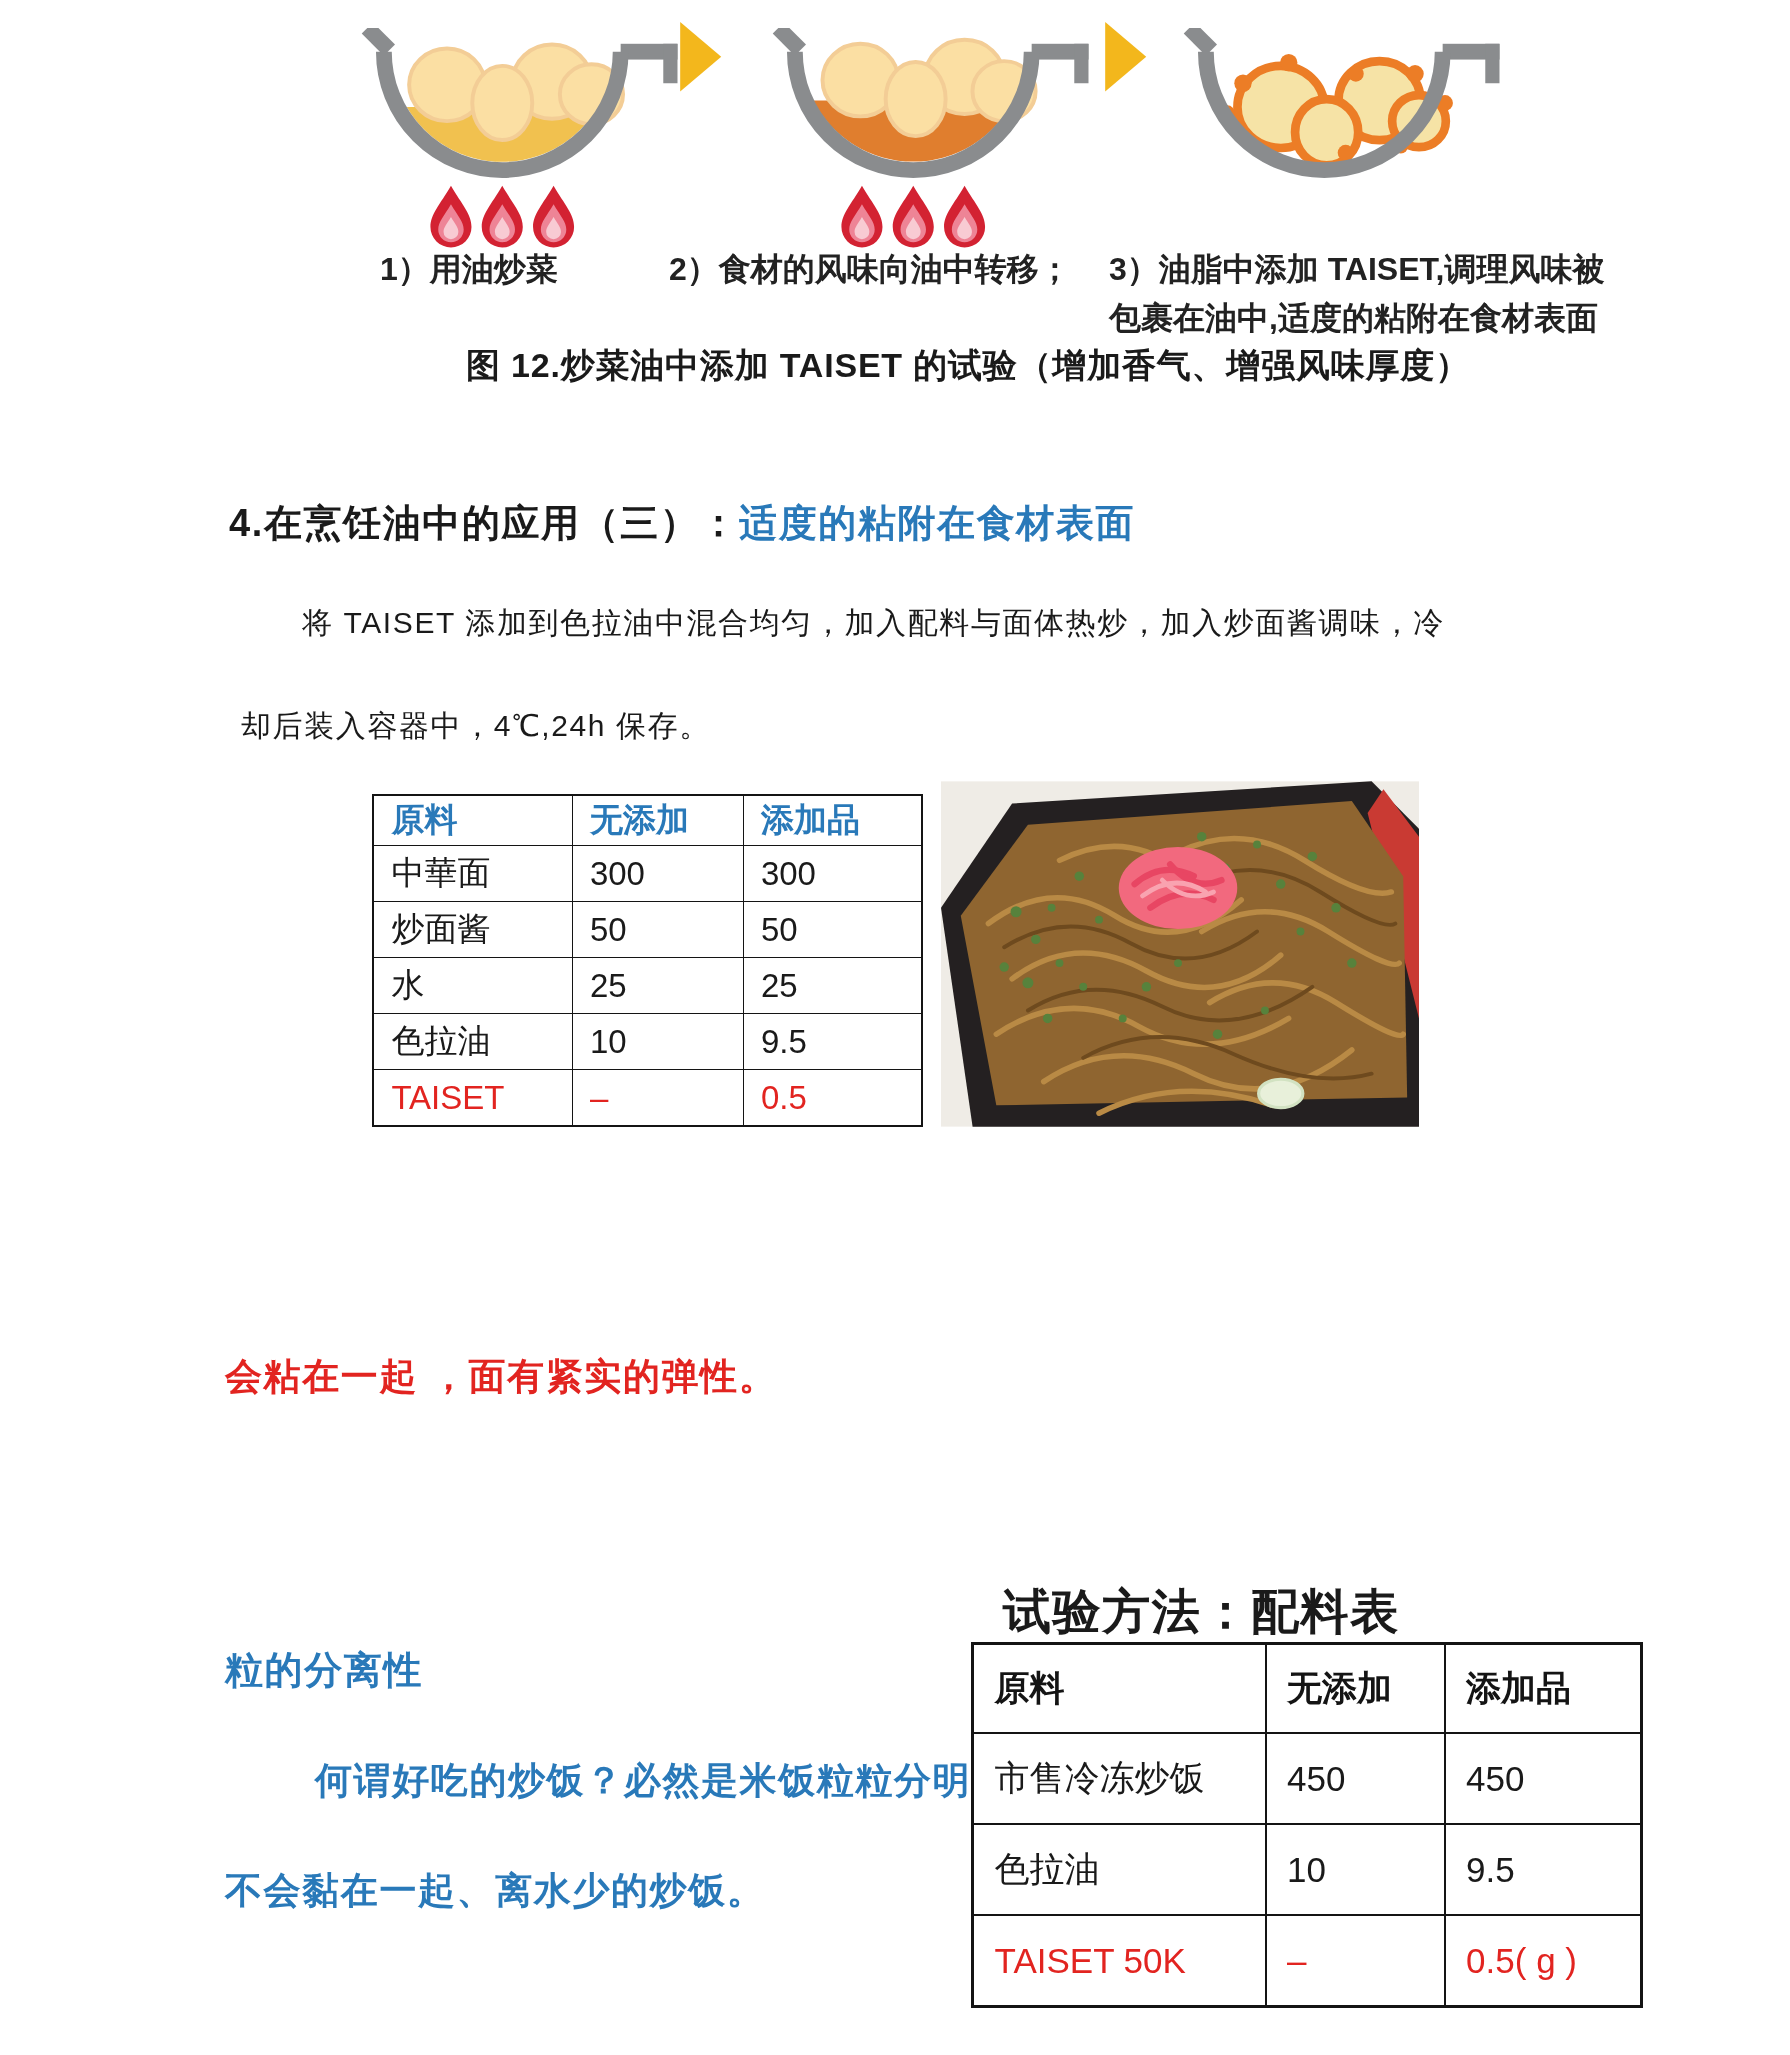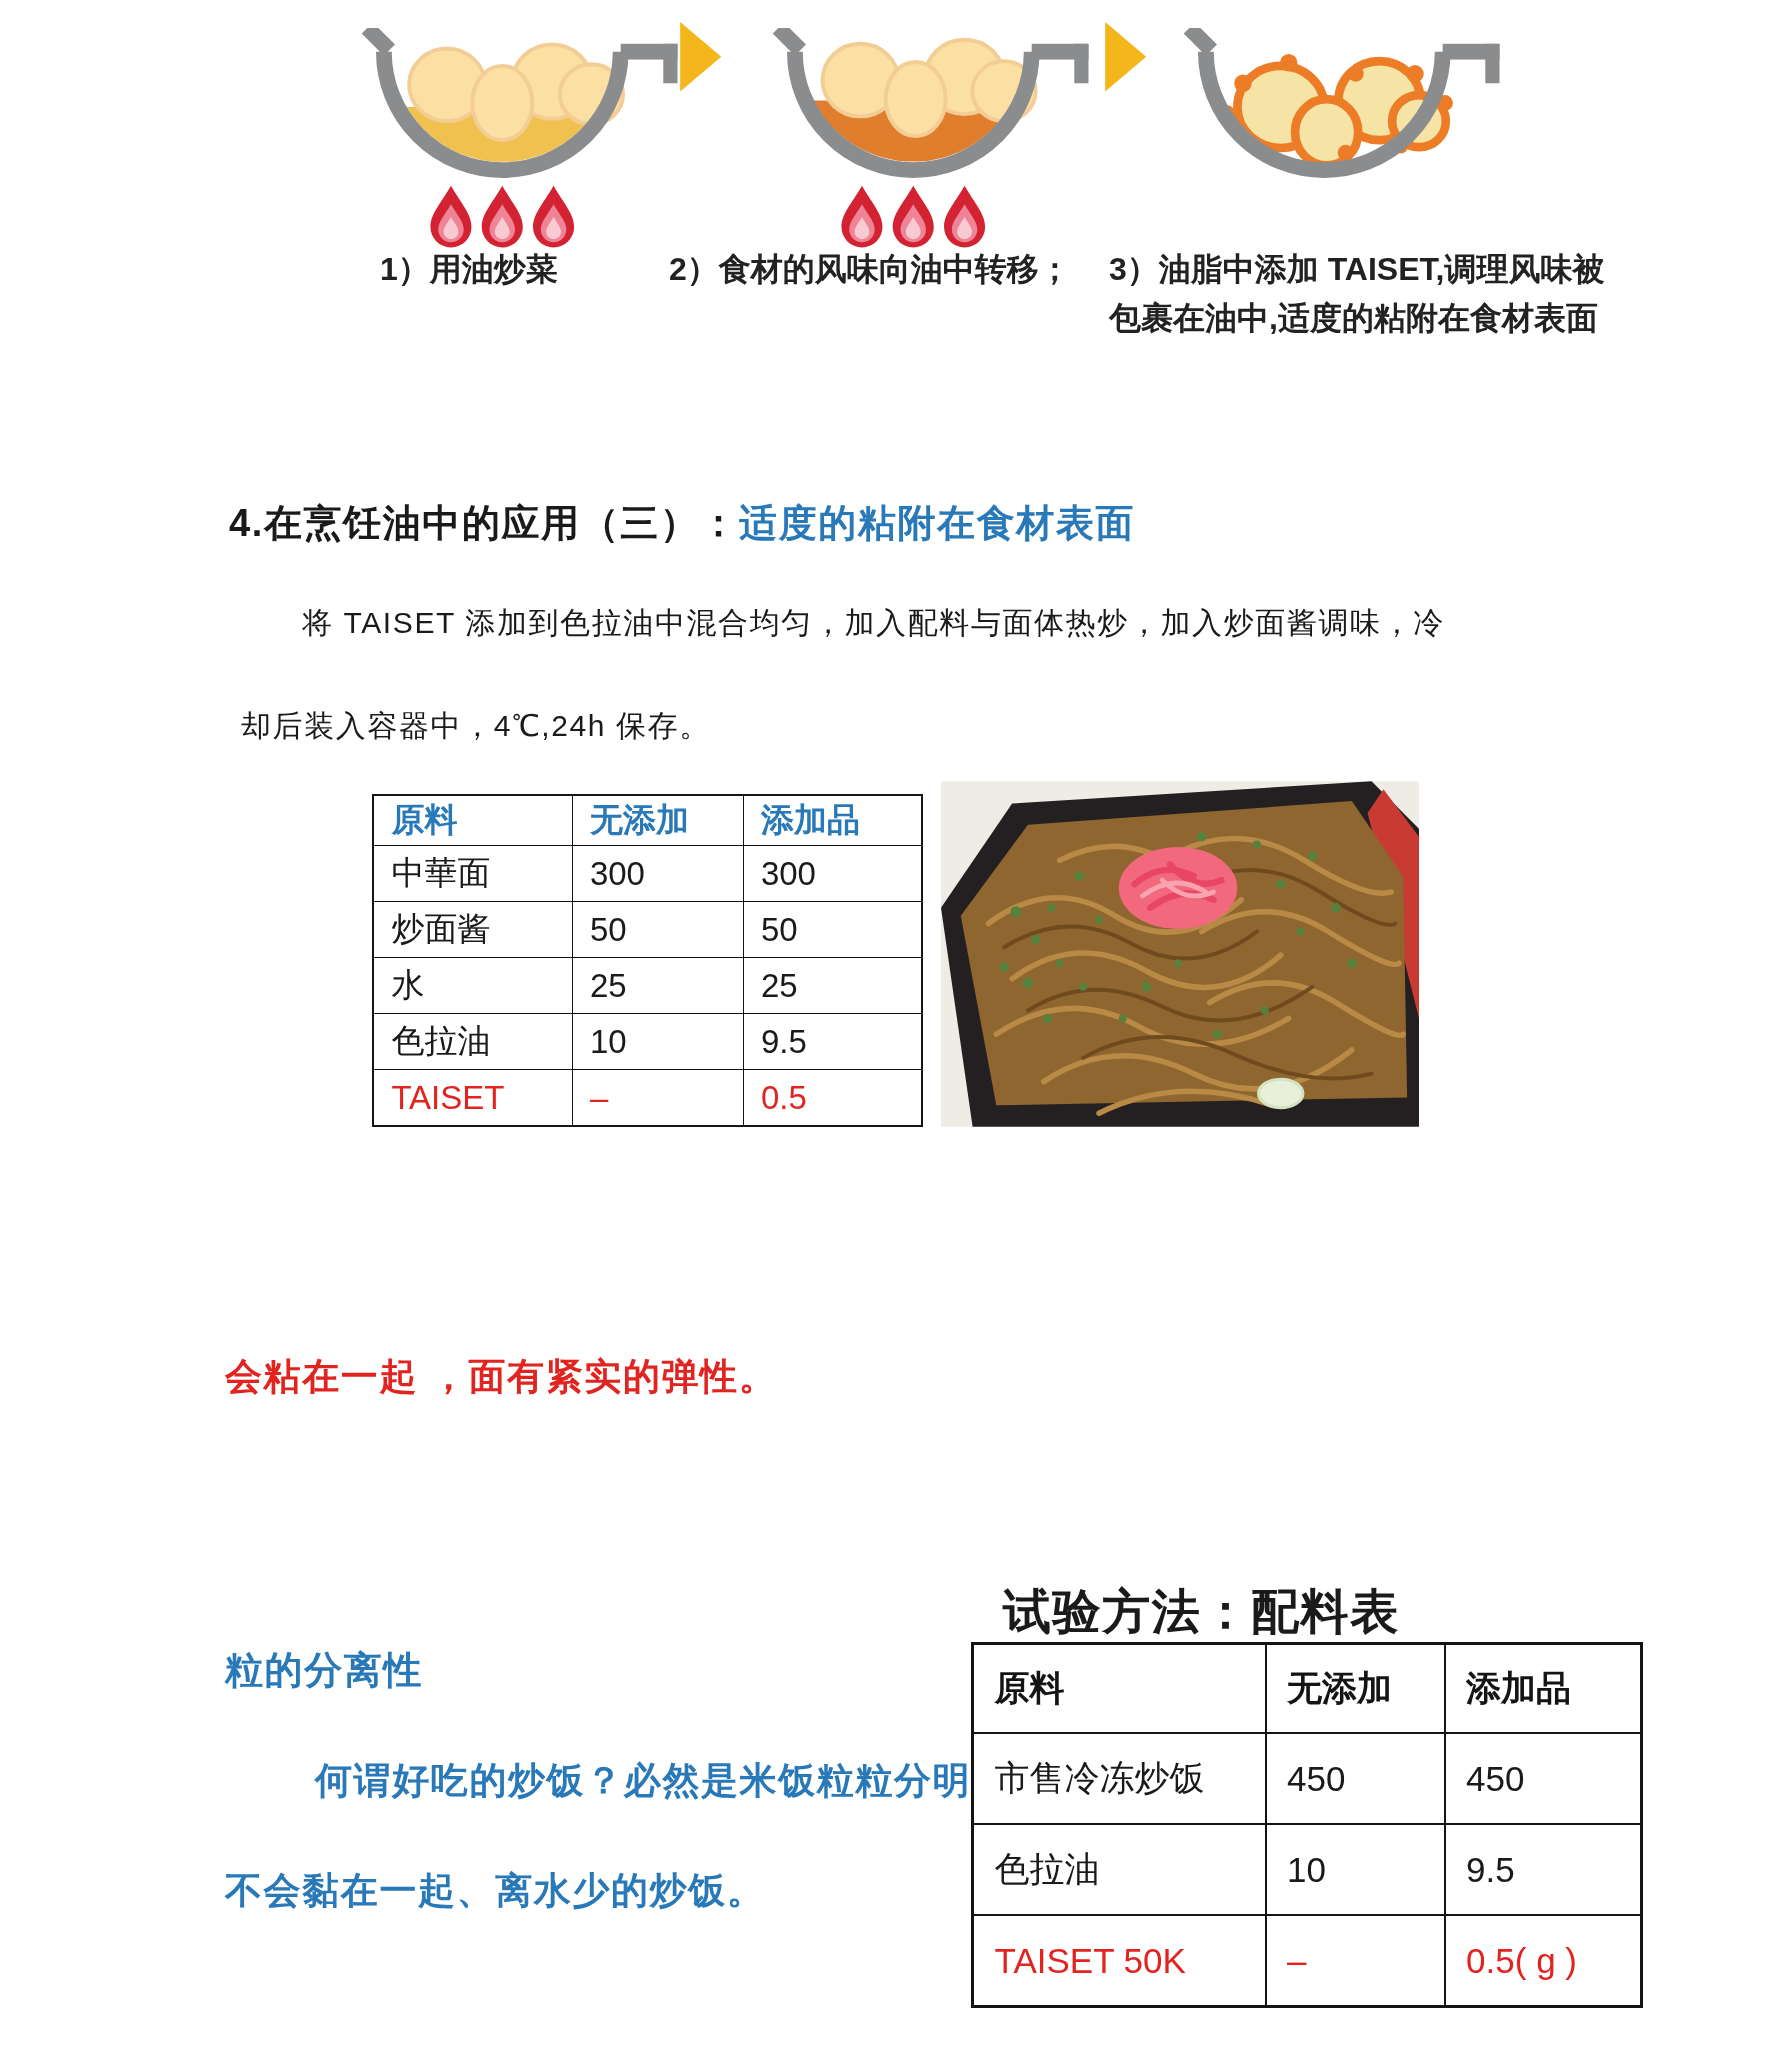--- a/index.html
+++ b/index.html
@@ -142,20 +142,21 @@
         <circle cx="62" cy="108" r="10"></circle>
     </g>
     <path d="M35,30 A150,150 0 0 0 335,30" stroke="var(--pan-gray)" stroke-width="20" fill="none"></path>
   </svg>
 
   <div class="abs cap" style="left:380px;top:248px;">1）用油炒菜</div>
   <div class="abs cap" style="left:669px;top:248px;">2）食材的风味向油中转移；</div>
   <div class="abs cap" style="left:1109px;top:248px;">3）油脂中添加 TAISET,调理风味被</div>
   <div class="abs cap" style="left:1109px;top:297px;">包裹在油中,适度的粘附在食材表面</div>
 
+  <div class="abs figcap" style="left:466px;top:343px;">图 12.炒菜油中添加 TAISET 的试验（增加香气、增强风味厚度）</div>
 
   <div class="abs heading" style="left:229px;top:498px;">
     <span>4.在烹饪油中的应用（三）：</span><span class="blue">适度的粘附在食材表面</span>
   </div>
   <div class="abs body-text" style="left:302px;top:603px;">将 TAISET 添加到色拉油中混合均匀，加入配料与面体热炒，加入炒面酱调味，冷</div>
   <div class="abs body-text" style="left:241px;top:706px;">却后装入容器中，4℃,24h 保存。</div>
 
   <table class="tbl1">
     <colgroup>
         <col class="c1">

